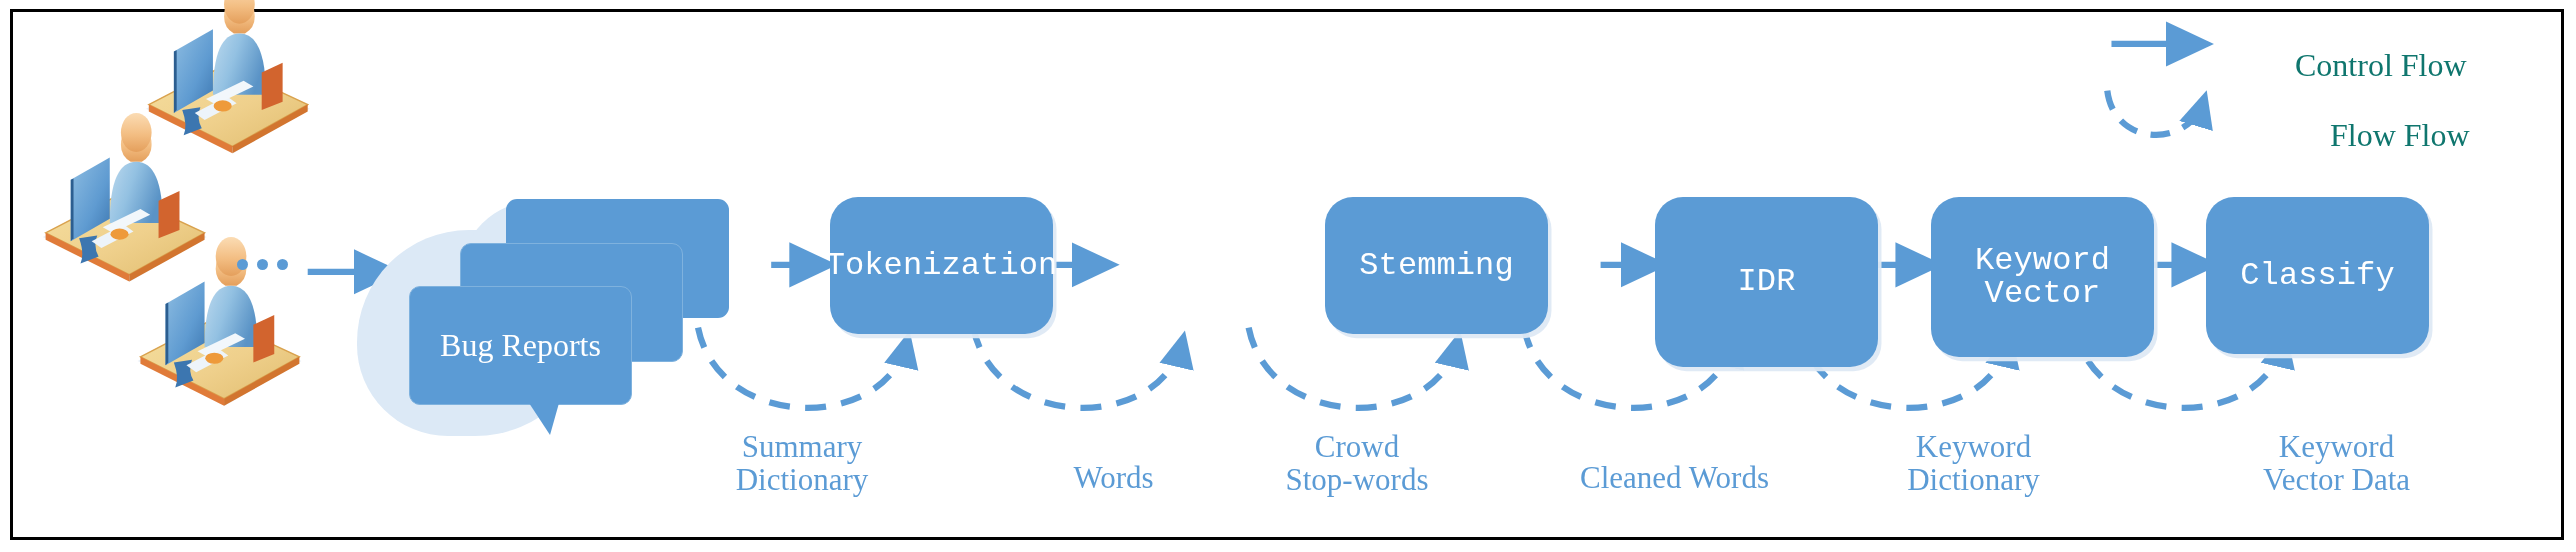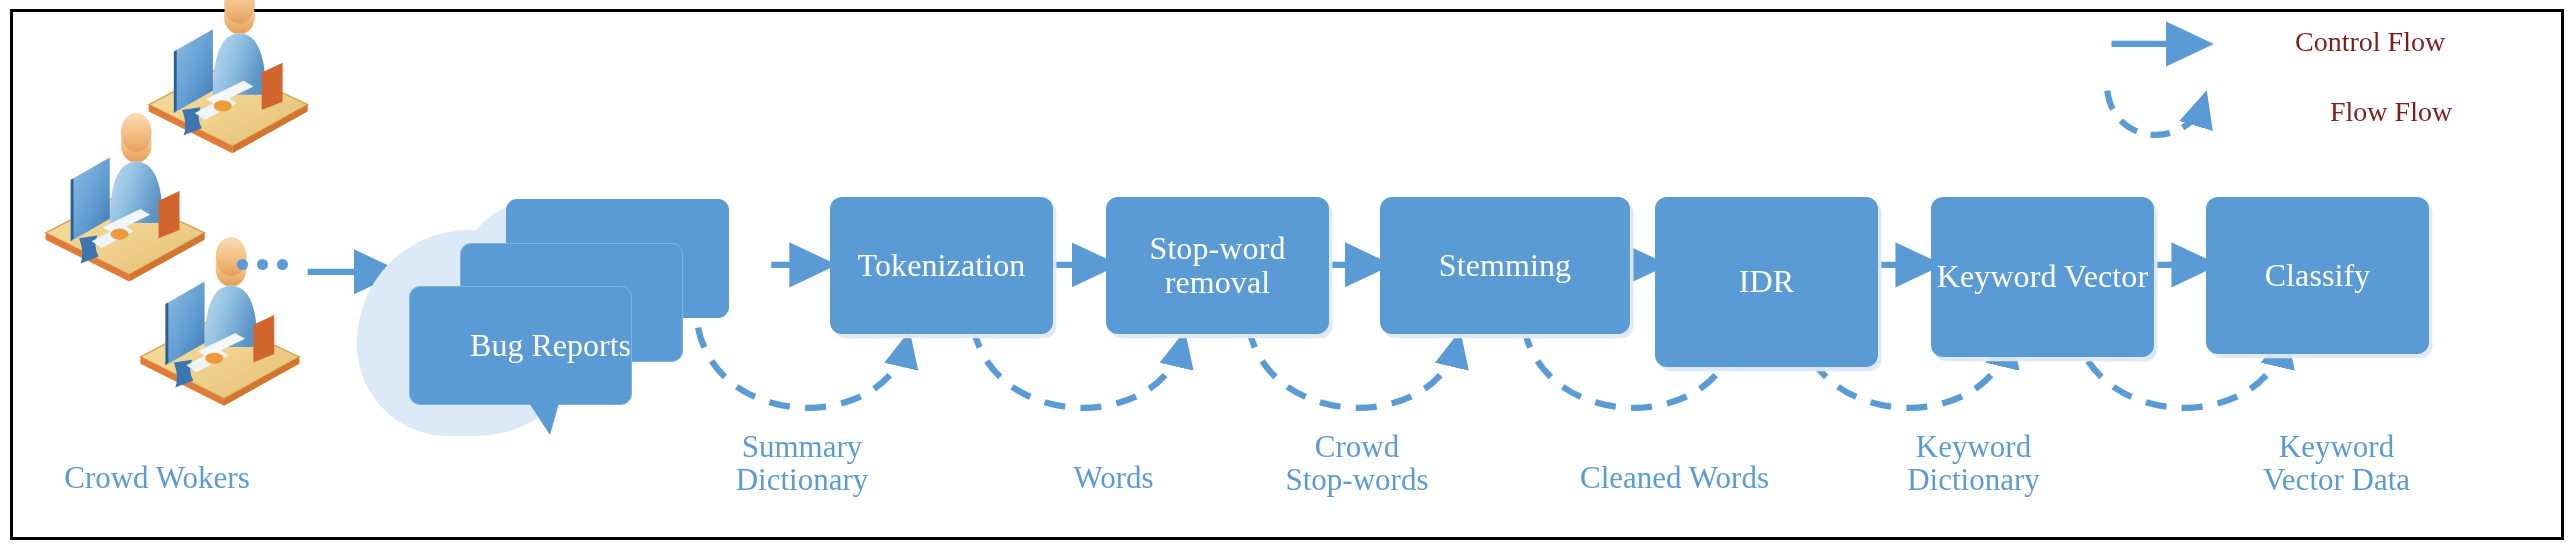--- a/index.html
+++ b/index.html
@@ -39,36 +39,37 @@
   
   .pbox {
     position: absolute;
     background: #5B9BD5;
     color: #ffffff;
     display: flex;
     align-items: center;
     justify-content: center;
     text-align: center;
     line-height: 1.04;
-    border-radius: 12px;
+    border-radius: 28px;
     box-shadow: 3.5px 4.2px 0 0 rgba(222,233,244,0.95);
     font-size: 32px;
     letter-spacing: 0.1px;
     box-sizing: border-box;
     padding: 0 4.2px;
+    font-family: Liberation Mono, monospace;
   }
   
   .bubble {
     position: absolute;
     background: #5B9BD5;
     border-radius: 11px;
     color: #fff;
     display: flex;
     align-items: center;
-    justify-content: flex-end;
+    justify-content: center;
     font-size: 32px;
     box-sizing: border-box;
   }
   .bubble .tail {
     position: absolute;
     width: 0; height: 0;
     border-left: 21px solid transparent;
     border-right: 9.8px solid transparent;
     border-top: 32px solid #5B9BD5;
     bottom: -31px;
@@ -83,24 +84,25 @@
     position: absolute;
     color: #5B9BD5;
     font-size: 31px;
     line-height: 1.06;
     text-align: center;
     white-space: pre-line;
     font-family: "Liberation Serif", "DejaVu Serif", serif;
   }
   .legend-lbl {
     position: absolute;
-    color: #7f1d1d;
-    font-size: 28px;
+    color: #0f766e;
+    font-size: 32px;
     line-height: 1;
     white-space: nowrap;
+    margin-top: 21px;
   }
   .dots {
     position: absolute;
     display: flex;
     gap: 9px;
     align-items: center;
   }
   .dots i {
     display: block;
     width: 11px; height: 11px;
@@ -235,39 +237,34 @@
     <span class="tail" style="left:58%;"></span>
   </div>
   <div class="bubble" style="left:409px; top:286px; width:223px; height:119px; border:1.4px solid #7FB2DE;">
     <span>Bug Reports</span>
     <span class="tail" style="left:54%;"></span>
   </div>
 
   <div class="pbox" style="left:830px; top:197px; width:223px; height:137px;">
     <span>Tokenization</span>
   </div>
-  <div class="pbox" style="left:1106px; top:197px; width:223px; height:137px;">
-    <span>Stop-word
-removal</span>
-  </div>
-  <div class="pbox" style="left:1380px; top:197px; width:250px; height:137px;">
+  <div class="pbox" style="left:1325px; top:197px; width:223px; height:137px;">
     <span>Stemming</span>
   </div>
   <div class="pbox" style="left:1655px; top:197px; width:223px; height:170px;">
     <span>IDR</span>
   </div>
   <div class="pbox" style="left:1931px; top:197px; width:223px; height:160px;">
     <span>Keyword
 Vector</span>
   </div>
   <div class="pbox" style="left:2206px; top:197px; width:223px; height:157px;">
     <span>Classify</span>
   </div>
 
-  <div class="lbl" style="left:42px; top:462px; width:230px;">Crowd Wokers</div>
 
   <div class="lbl" style="left:673px; top:431px; width:258px;">Summary
 Dictionary</div>
 
   <div class="lbl" style="left:1016px; top:462px; width:195px;">Words</div>
 
   <div class="lbl" style="left:1228px; top:431px; width:258px;">Crowd
 Stop-words</div>
 
   <div class="lbl" style="left:1535px; top:462px; width:279px;">Cleaned Words</div>

